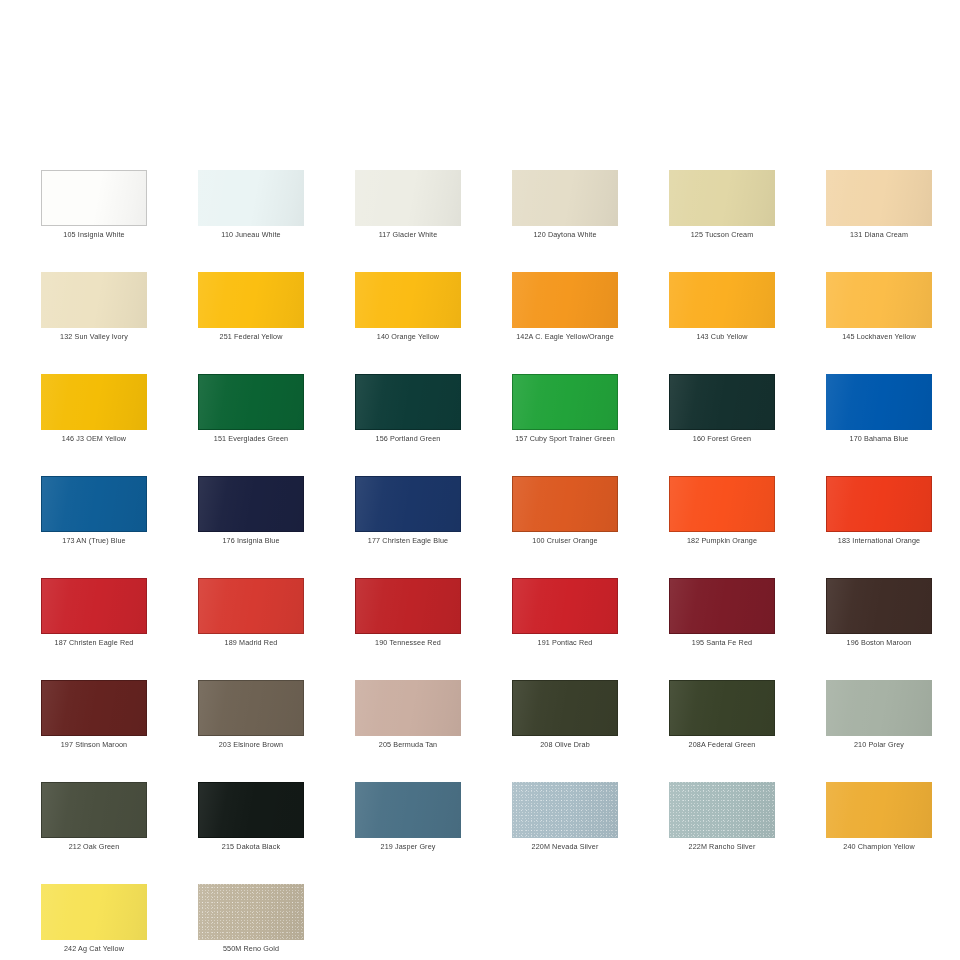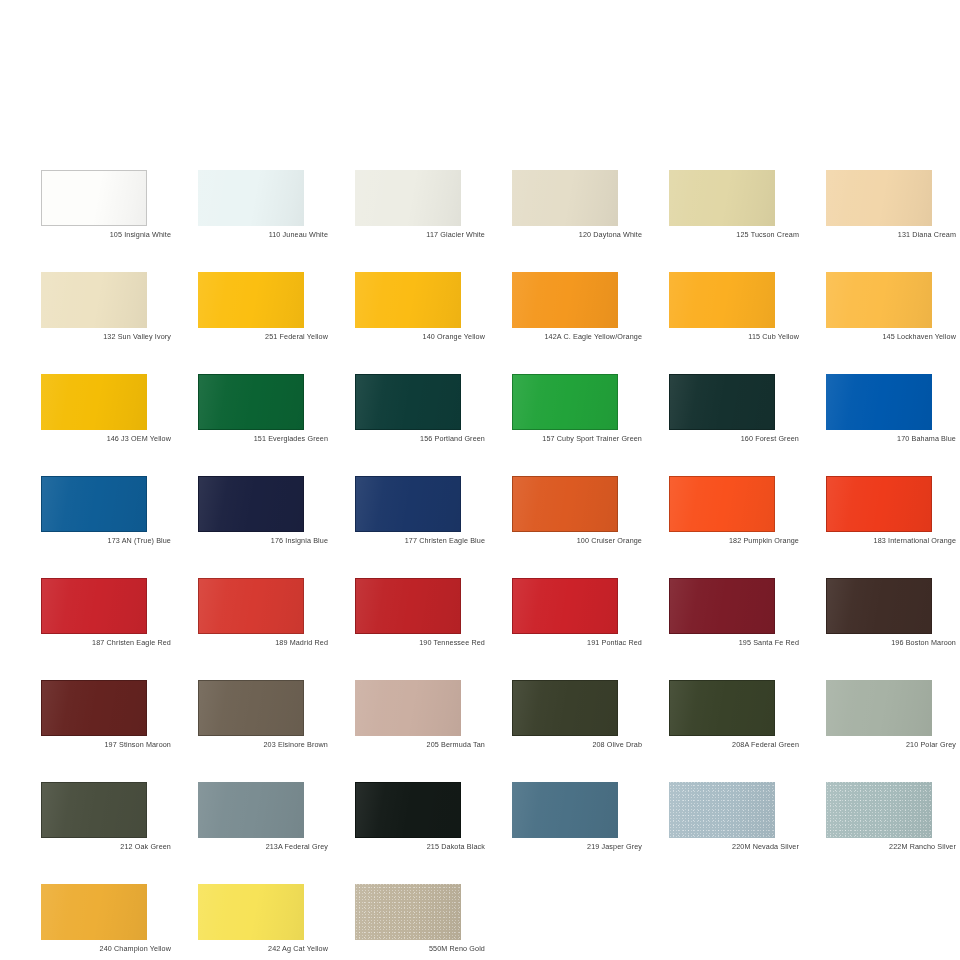--- a/index.html
+++ b/index.html
@@ -83,21 +83,21 @@
     background-size: 4px 4px, 5px 5px, 6px 6px, 3px 3px;
     background-position: 0 0, 2px 1px, 1px 3px, 3px 2px;
     opacity: 0.95;
   }
 
   .swatch-label {
     position: absolute;
     left: -24px;
     right: -24px;
     top: 60px;
-    text-align: right;
+    text-align: center;
     font-size: 7.2px;
     line-height: 10px;
     letter-spacing: 0.12px;
     color: #3c3c3c;
     white-space: nowrap;
     font-family: "Liberation Sans", sans-serif;
   }
 </style>
 </head>
 <body>
@@ -139,21 +139,21 @@
       <div class="swatch-cell">
         <div class="swatch-chip" style="background-color: rgb(251, 188, 20);"></div>
         <div class="swatch-label">140 Orange Yellow</div>
       </div>
       <div class="swatch-cell">
         <div class="swatch-chip" style="background-color: rgb(244, 152, 31);"></div>
         <div class="swatch-label">142A C. Eagle Yellow/Orange</div>
       </div>
       <div class="swatch-cell">
         <div class="swatch-chip" style="background-color: rgb(251, 175, 34);"></div>
-        <div class="swatch-label">115 Cub Yellow</div>
+        <div class="swatch-label">143 Cub Yellow</div>
       </div>
       <div class="swatch-cell">
         <div class="swatch-chip" style="background-color: rgb(251, 189, 73);"></div>
         <div class="swatch-label">145 Lockhaven Yellow</div>
       </div>
       <div class="swatch-cell">
         <div class="swatch-chip" style="background-color: rgb(244, 189, 6);"></div>
         <div class="swatch-label">146 J3 OEM Yellow</div>
       </div>
       <div class="swatch-cell">
@@ -246,24 +246,20 @@
       </div>
       <div class="swatch-cell">
         <div class="swatch-chip" style="background-color: rgb(167, 178, 165);"></div>
         <div class="swatch-label">210 Polar Grey</div>
       </div>
       <div class="swatch-cell">
         <div class="swatch-chip has-edge" style="background-color: rgb(74, 79, 63);"></div>
         <div class="swatch-label">212 Oak Green</div>
       </div>
       <div class="swatch-cell">
-        <div class="swatch-chip" style="background-color: rgb(123, 141, 146);"></div>
-        <div class="swatch-label">213A Federal Grey</div>
-      </div>
-      <div class="swatch-cell">
         <div class="swatch-chip has-edge" style="background-color: rgb(19, 26, 23);"></div>
         <div class="swatch-label">215 Dakota Black</div>
       </div>
       <div class="swatch-cell">
         <div class="swatch-chip" style="background-color: rgb(75, 113, 134);"></div>
         <div class="swatch-label">219 Jasper Grey</div>
       </div>
       <div class="swatch-cell">
         <div class="swatch-chip metallic" style="background-color: rgb(169, 189, 198);"></div>
         <div class="swatch-label">220M Nevada Silver</div>

